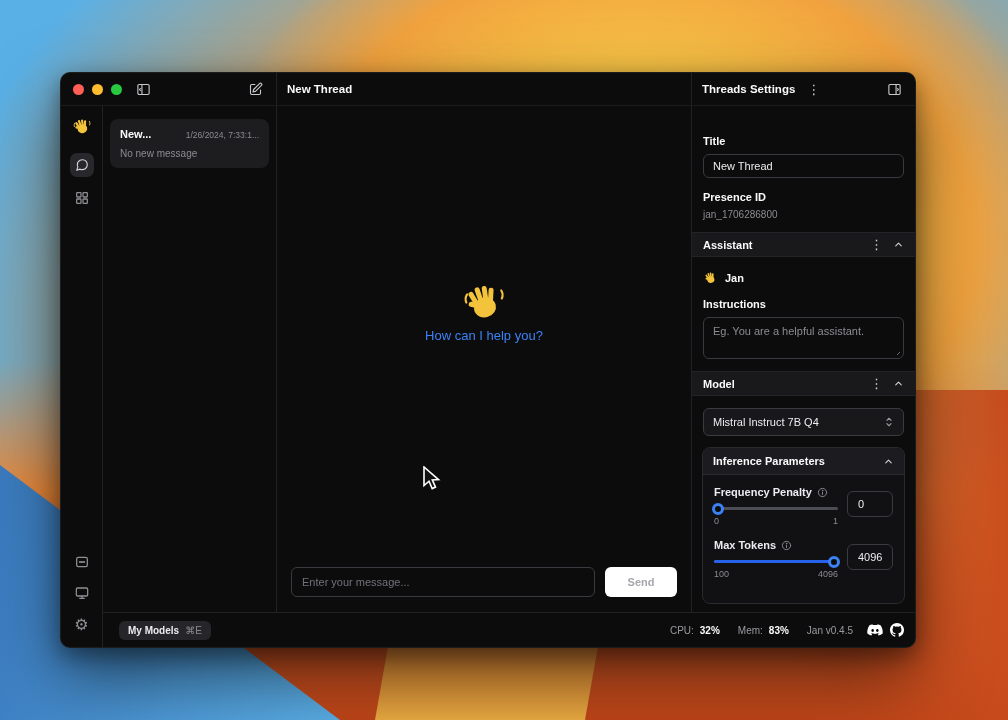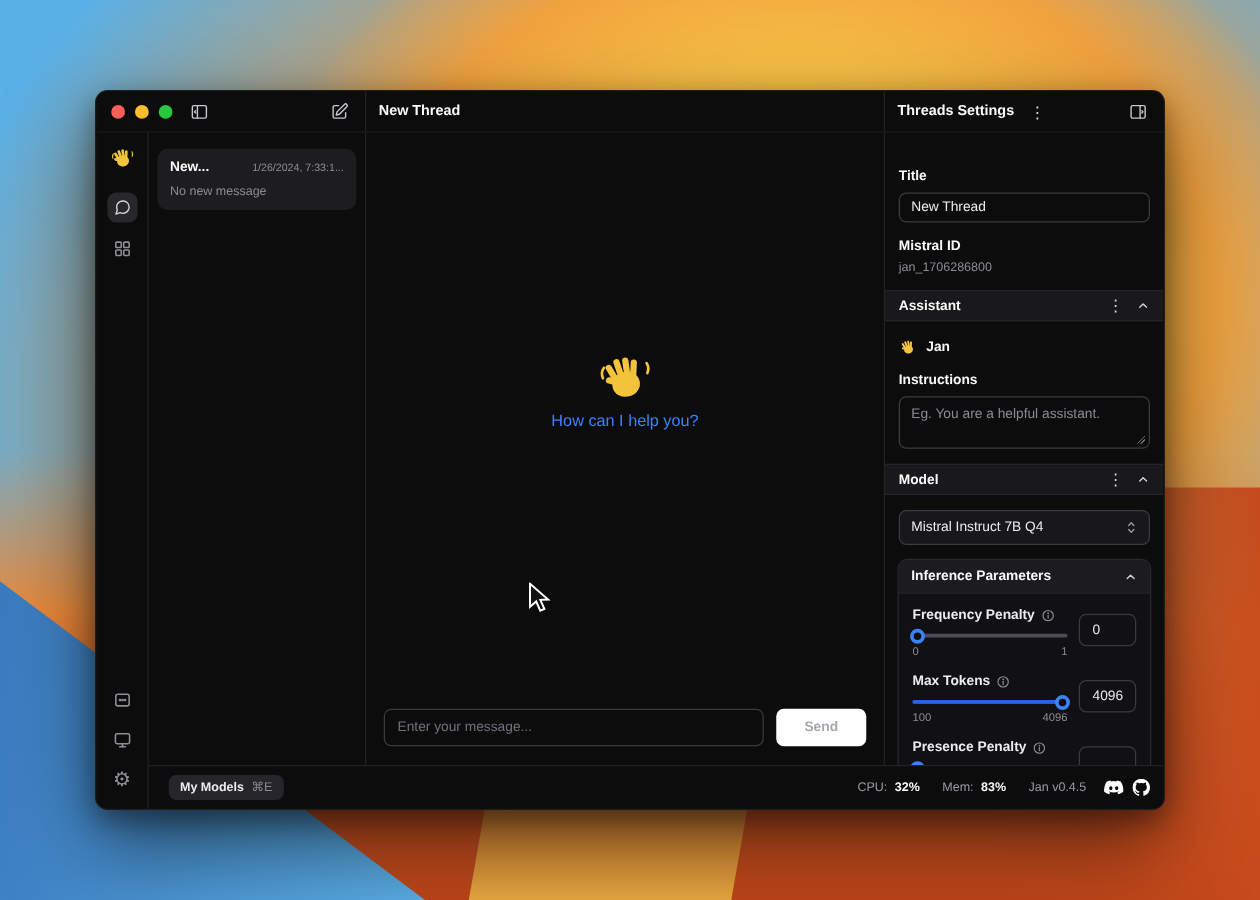--- a/index.html
+++ b/index.html
@@ -17,21 +17,21 @@
   }
   .wedge { position:absolute; left:0; bottom:0; width:340px; height:255px; z-index:1;
     background:linear-gradient(100deg, #3a7abf 0%, #4f9cd9 55%, #5bb0e8 100%);
     clip-path:polygon(0 0, 100% 100%, 0 100%); }
   .streak { position:absolute; left:390px; bottom:0; width:210px; height:170px; z-index:1;
     background:linear-gradient(to top, rgba(248,199,76,.8), rgba(248,199,76,0)); transform:skewX(-10deg); }
   .band { position:absolute; right:0; bottom:0; width:250px; height:330px; z-index:1;
     background:linear-gradient(260deg, #c74b1c 0%, rgba(199,75,28,0) 85%); }
 
   
-  .window { position:absolute; left:76px; top:72px; width:856px; height:576px; z-index:2;
+  .window { position:absolute; left:60px; top:72px; width:856px; height:576px; z-index:2;
     background:#0c0c0d; border-radius:10px; border:1px solid rgba(255,255,255,.07);
     box-shadow:0 30px 70px rgba(0,0,0,.55), 0 8px 22px rgba(0,0,0,.4);
     overflow:hidden; color:#e4e4e7; display:flex; flex-direction:column; }
 
   
   .titlebar { display:flex; height:33px; flex:0 0 33px; border-bottom:1px solid #1b1b1d; }
   .tb-left { width:216px; flex:0 0 216px; display:flex; align-items:center; padding:0 10px 0 12px; border-right:1px solid #222225; }
   .tb-center { width:415px; flex:0 0 415px; display:flex; align-items:center; padding:0 10px; border-right:1px solid #222225; }
   .tb-right { flex:1; display:flex; align-items:center; padding:0 10px; }
   .lights { display:flex; gap:8px; align-items:center; }
@@ -247,21 +247,21 @@
               <div class="send-btn">Send</div>
             </div>
           </div>
 
           <div class="rpanel">
             <div class="rp-pad" style="margin-top:29px;">
               <div class="rp-label">Title</div>
               <div class="rp-input">New Thread</div>
             </div>
             <div class="rp-pad" style="margin-top:13px;">
-              <div class="rp-label">Mistral ID</div>
+              <div class="rp-label">Presence ID</div>
               <div class="rp-muted" style="margin-top:6px;">jan_1706286800</div>
             </div>
 
             <div class="section-bar" style="margin-top:12px;">
               <span class="title">Assistant</span>
               <span class="spacer"></span>
               <span class="dots-v" style="margin:0 10px 0 0;">⋮</span>
               <svg width="11" height="11" viewBox="0 0 24 24" fill="none" stroke="#d4d4d8" stroke-width="2.4" stroke-linecap="round" stroke-linejoin="round">
                   <polyline points="6 15 12 9 18 15"></polyline>
                 </svg>
@@ -351,38 +351,20 @@
                       <span class="knob" style="left:97%;"></span>
                     </div>
                     <div class="minmax">
                       <span>100</span>
                       <span>4096</span>
                     </div>
                   </div>
                   <div class="pvalue">4096</div>
                 </div>
 
-                <div class="param">
-                  <div class="param-left">
-                    <div class="plabel">
-                      <span>Presence Penalty</span>
-                      <svg class="info-ic" width="11" height="11" viewBox="0 0 24 24" fill="none" stroke="#8e8e95" stroke-width="2" stroke-linecap="round">
-                          <circle cx="12" cy="12" r="9"></circle>
-                          <line x1="12" y1="11" x2="12" y2="16.5"></line>
-                          <circle cx="12" cy="7.5" r="0.6" fill="#8e8e95"></circle>
-                        </svg>
-                    </div>
-                    <div class="slider">
-                      <span class="fill" style="width:0%;"></span>
-                      <span class="knob" style="left:3%;"></span>
-                    </div>
-                    <div class="minmax"></div>
-                  </div>
-                  <div class="pvalue"></div>
-                </div>
 
               </div>
             </div>
           </div>
         </div>
 
         <div class="statusbar">
           <div class="pill">
             <span class="lbl">My Models</span>
             <span class="key">⌘E</span>

